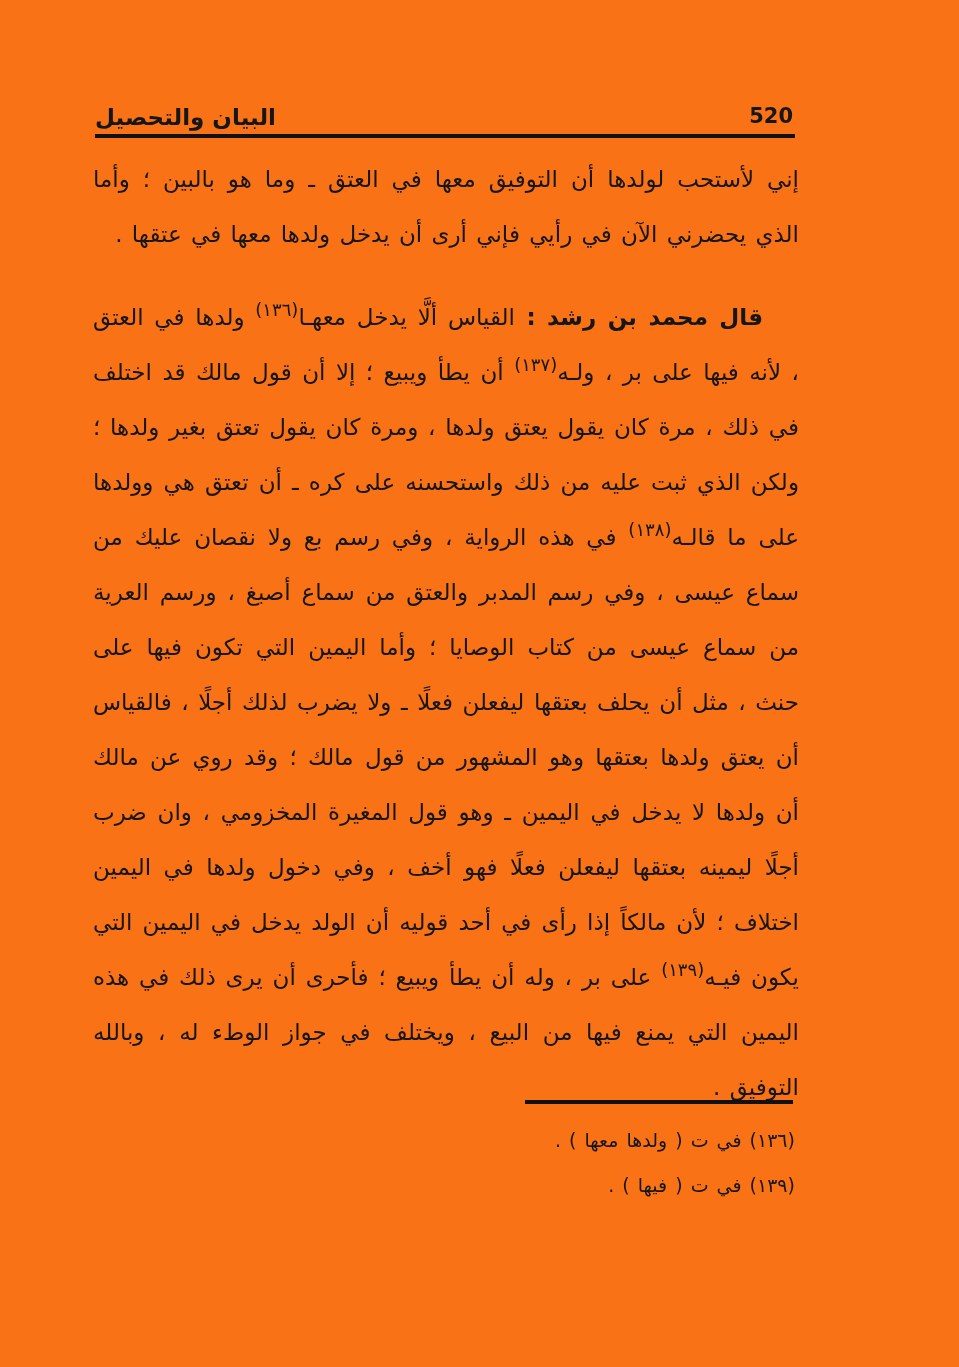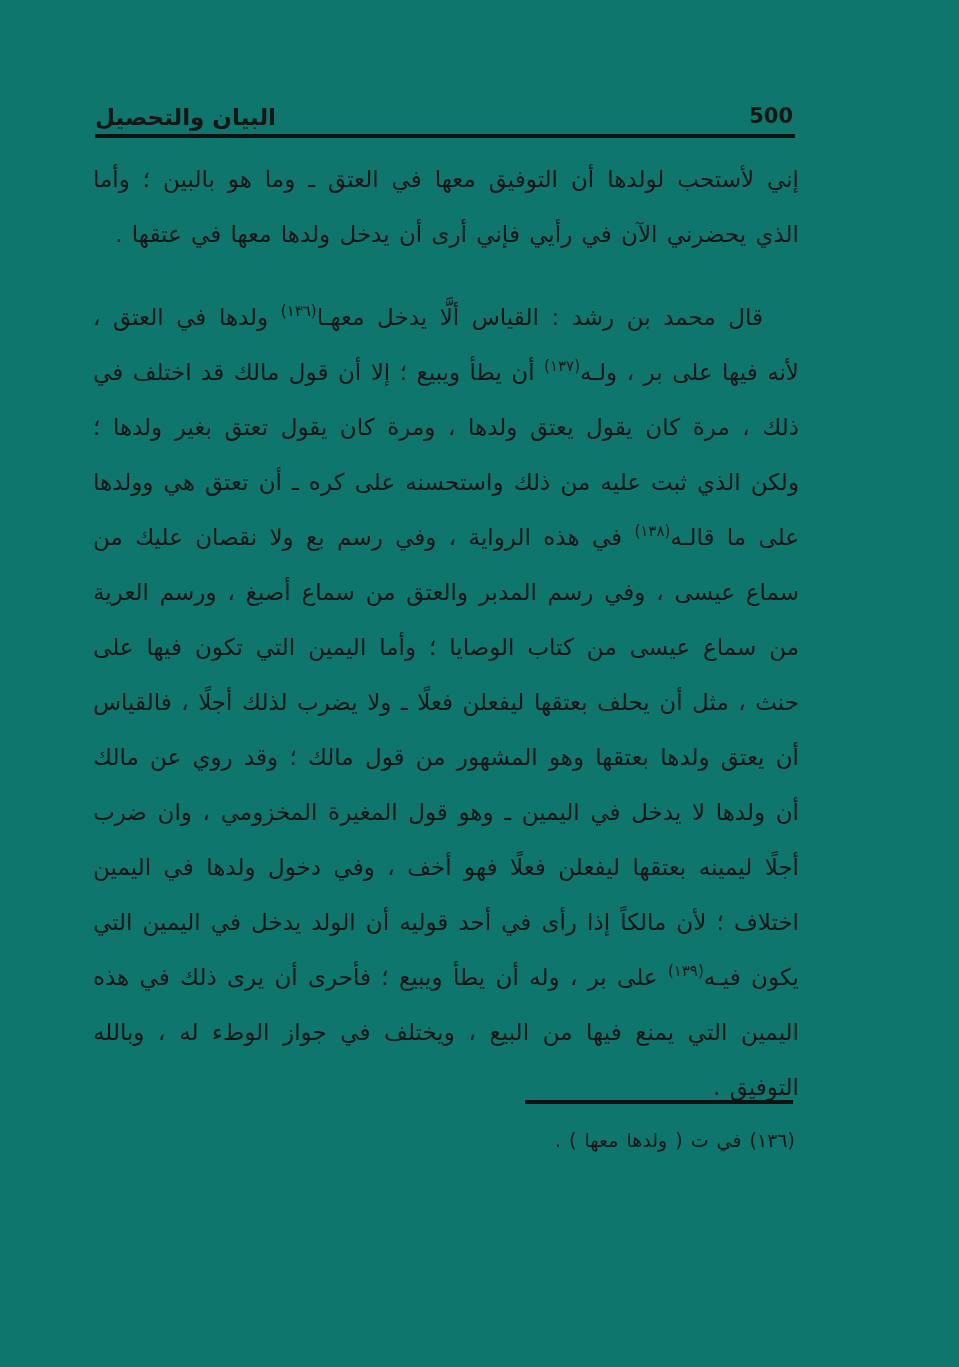--- a/index.html
+++ b/index.html
@@ -2,21 +2,21 @@
 <html lang="ar" dir="rtl"><head>
 <meta charset="utf-8">
 <style>
   * { margin: 0; padding: 0; box-sizing: border-box; }
   html, body { background: #e8e8e8; }
   .page {
     position: relative;
     width: 959px;
     height: 1367px;
     margin: 0 auto;
-    background: #0f766e;
+    background: #f97316;
     color: #161616;
     font-family: "DejaVu Sans", sans-serif;
     direction: rtl;
     overflow: hidden;
   }
   
   .header {
     position: absolute;
     top: 88px;
     right: 164px;   
@@ -52,23 +52,23 @@
     right: 160px;
     width: 706px;
     font-size: 23px;
     line-height: 55px;
     text-align: justify;
     text-align-last: right;
     word-spacing: 2px;
   }
   .para-1 { margin-bottom: 28px; }
   .para-2 { text-indent: 36px; }
-  .speaker-intro { font-weight: normal; margin-top: 36px; }
+  .speaker-intro { font-weight: bold; margin-top: 36px; }
   sup.fn-ref {
-    font-size: 15px;
+    font-size: 18px;
     line-height: 0;
     vertical-align: 9px;
     letter-spacing: 0;
   }
   
   .footnotes {
     position: absolute;
     top: 1100px;
     right: 164px;
     width: 702px;
@@ -87,31 +87,32 @@
     word-spacing: 2px;
   }
 </style>
 </head>
 <body>
 
 <div class="page">
 
   <div class="header">
     <span class="header-title">البيان والتحصيل</span>
-    <span class="page-number">500</span>
+    <span class="page-number">520</span>
   </div>
   <div class="header-rule"></div>
 
   <div class="text-block">
 
     <p class="para-1">
       <span>إني لأستحب لولدها أن التوفيق معها في العتق ـ وما هو بالبين ؛ وأما الذي يحضرني الآن في رأيي فإني أرى أن يدخل ولدها معها في عتقها .</span>
     </p>
 
     <p class="para-2"><b class="speaker-intro">قال محمد بن رشد : </b><span>القياس ألَّا يدخل معهـا</span><sup class="fn-ref">(١٣٦)</sup><span> ولدها في العتق ، لأنه فيها على بر ، ولـه</span><sup class="fn-ref">(١٣٧)</sup><span> أن يطأ ويبيع ؛ إلا أن قول مالك قد اختلف في ذلك ، مرة كان يقول يعتق ولدها ، ومرة كان يقول تعتق بغير ولدها ؛ ولكن الذي ثبت عليه من ذلك واستحسنه على كره ـ أن تعتق هي وولدها على ما قالـه</span><sup class="fn-ref">(١٣٨)</sup><span> في هذه الرواية ، وفي رسم بع ولا نقصان عليك من سماع عيسى ، وفي رسم المدبر والعتق من سماع أصبغ ، ورسم العرية من سماع عيسى من كتاب الوصايا ؛ وأما اليمين التي تكون فيها على حنث ، مثل أن يحلف بعتقها ليفعلن فعلًا ـ ولا يضرب لذلك أجلًا ، فالقياس أن يعتق ولدها بعتقها وهو المشهور من قول مالك ؛ وقد روي عن مالك أن ولدها لا يدخل في اليمين ـ وهو قول المغيرة المخزومي ، وان ضرب أجلًا ليمينه بعتقها ليفعلن فعلًا فهو أخف ، وفي دخول ولدها في اليمين اختلاف ؛ لأن مالكاً إذا رأى في أحد قوليه أن الولد يدخل في اليمين التي يكون فيـه</span><sup class="fn-ref">(١٣٩)</sup><span> على بر ، وله أن يطأ ويبيع ؛ فأحرى أن يرى ذلك في هذه اليمين التي يمنع فيها من البيع ، ويختلف في جواز الوطء له ، وبالله التوفيق .</span></p>
   </div>
 
   <div class="footnotes">
     <div class="footnote-rule"></div>
     <div class="footnote-item">(١٣٦) في ت ( ولدها معها ) .</div>
+    <div class="footnote-item">(١٣٩) في ت ( فيها ) .</div>
   </div>
 
 </div>
 
 </body></html>

